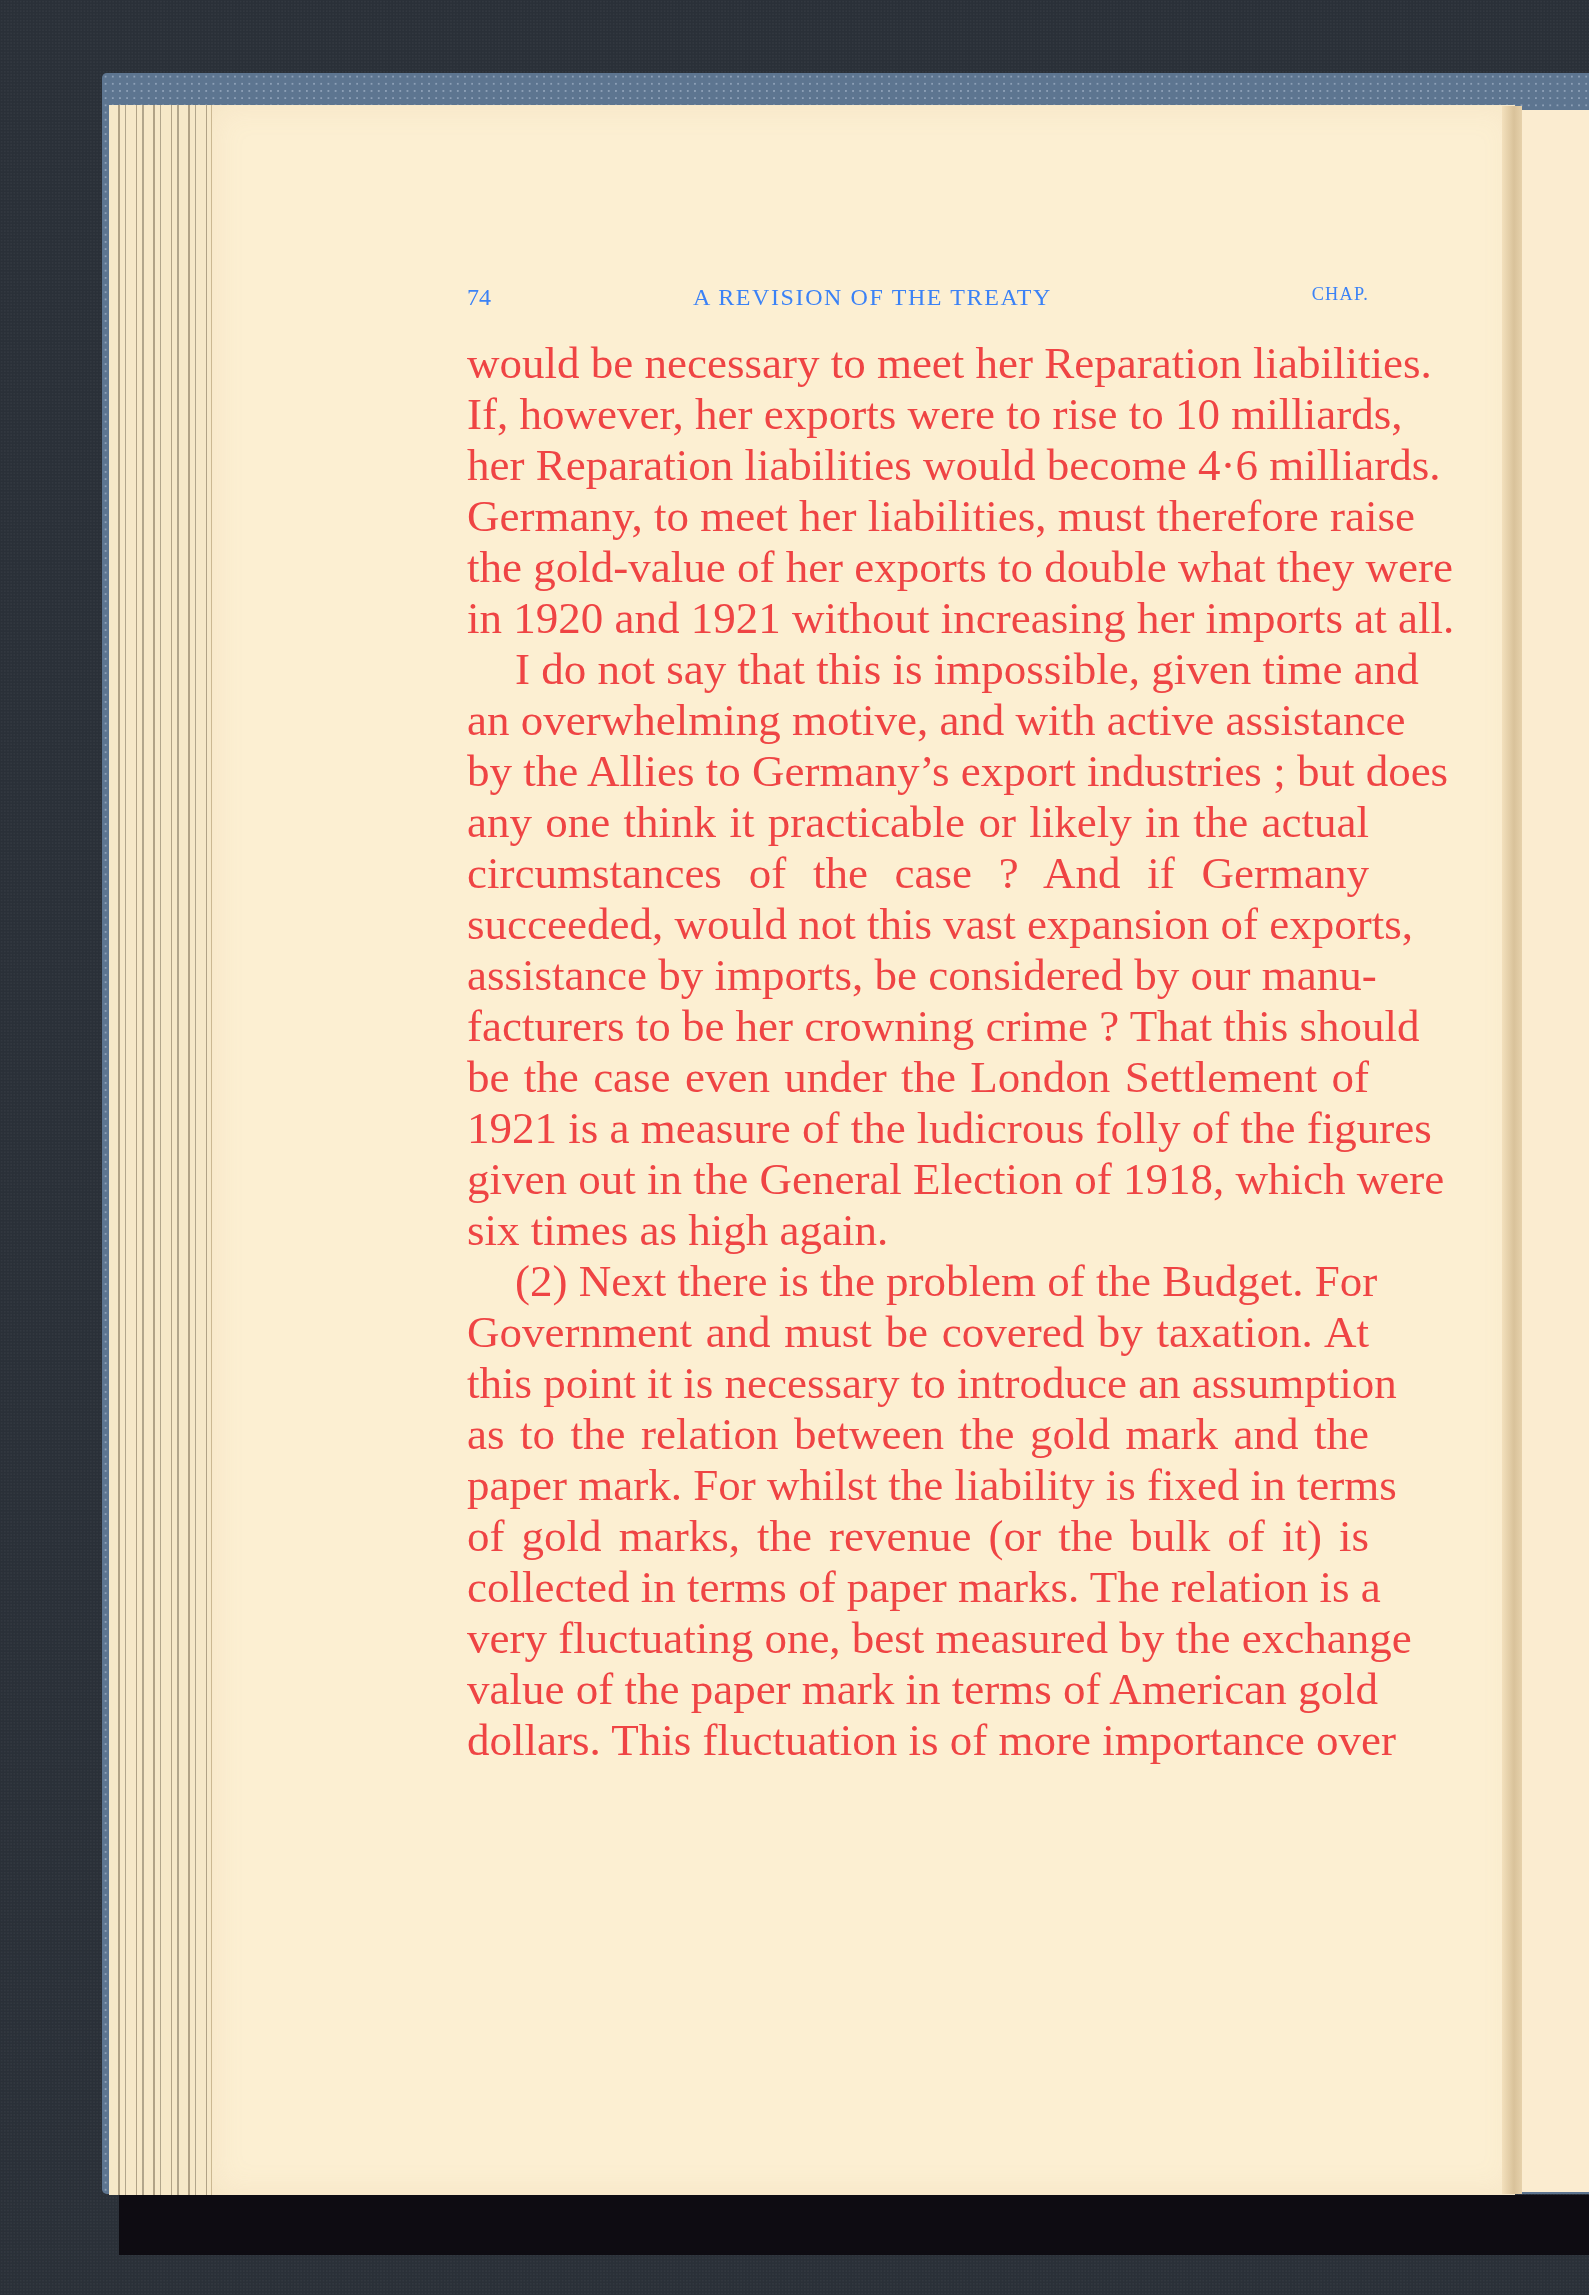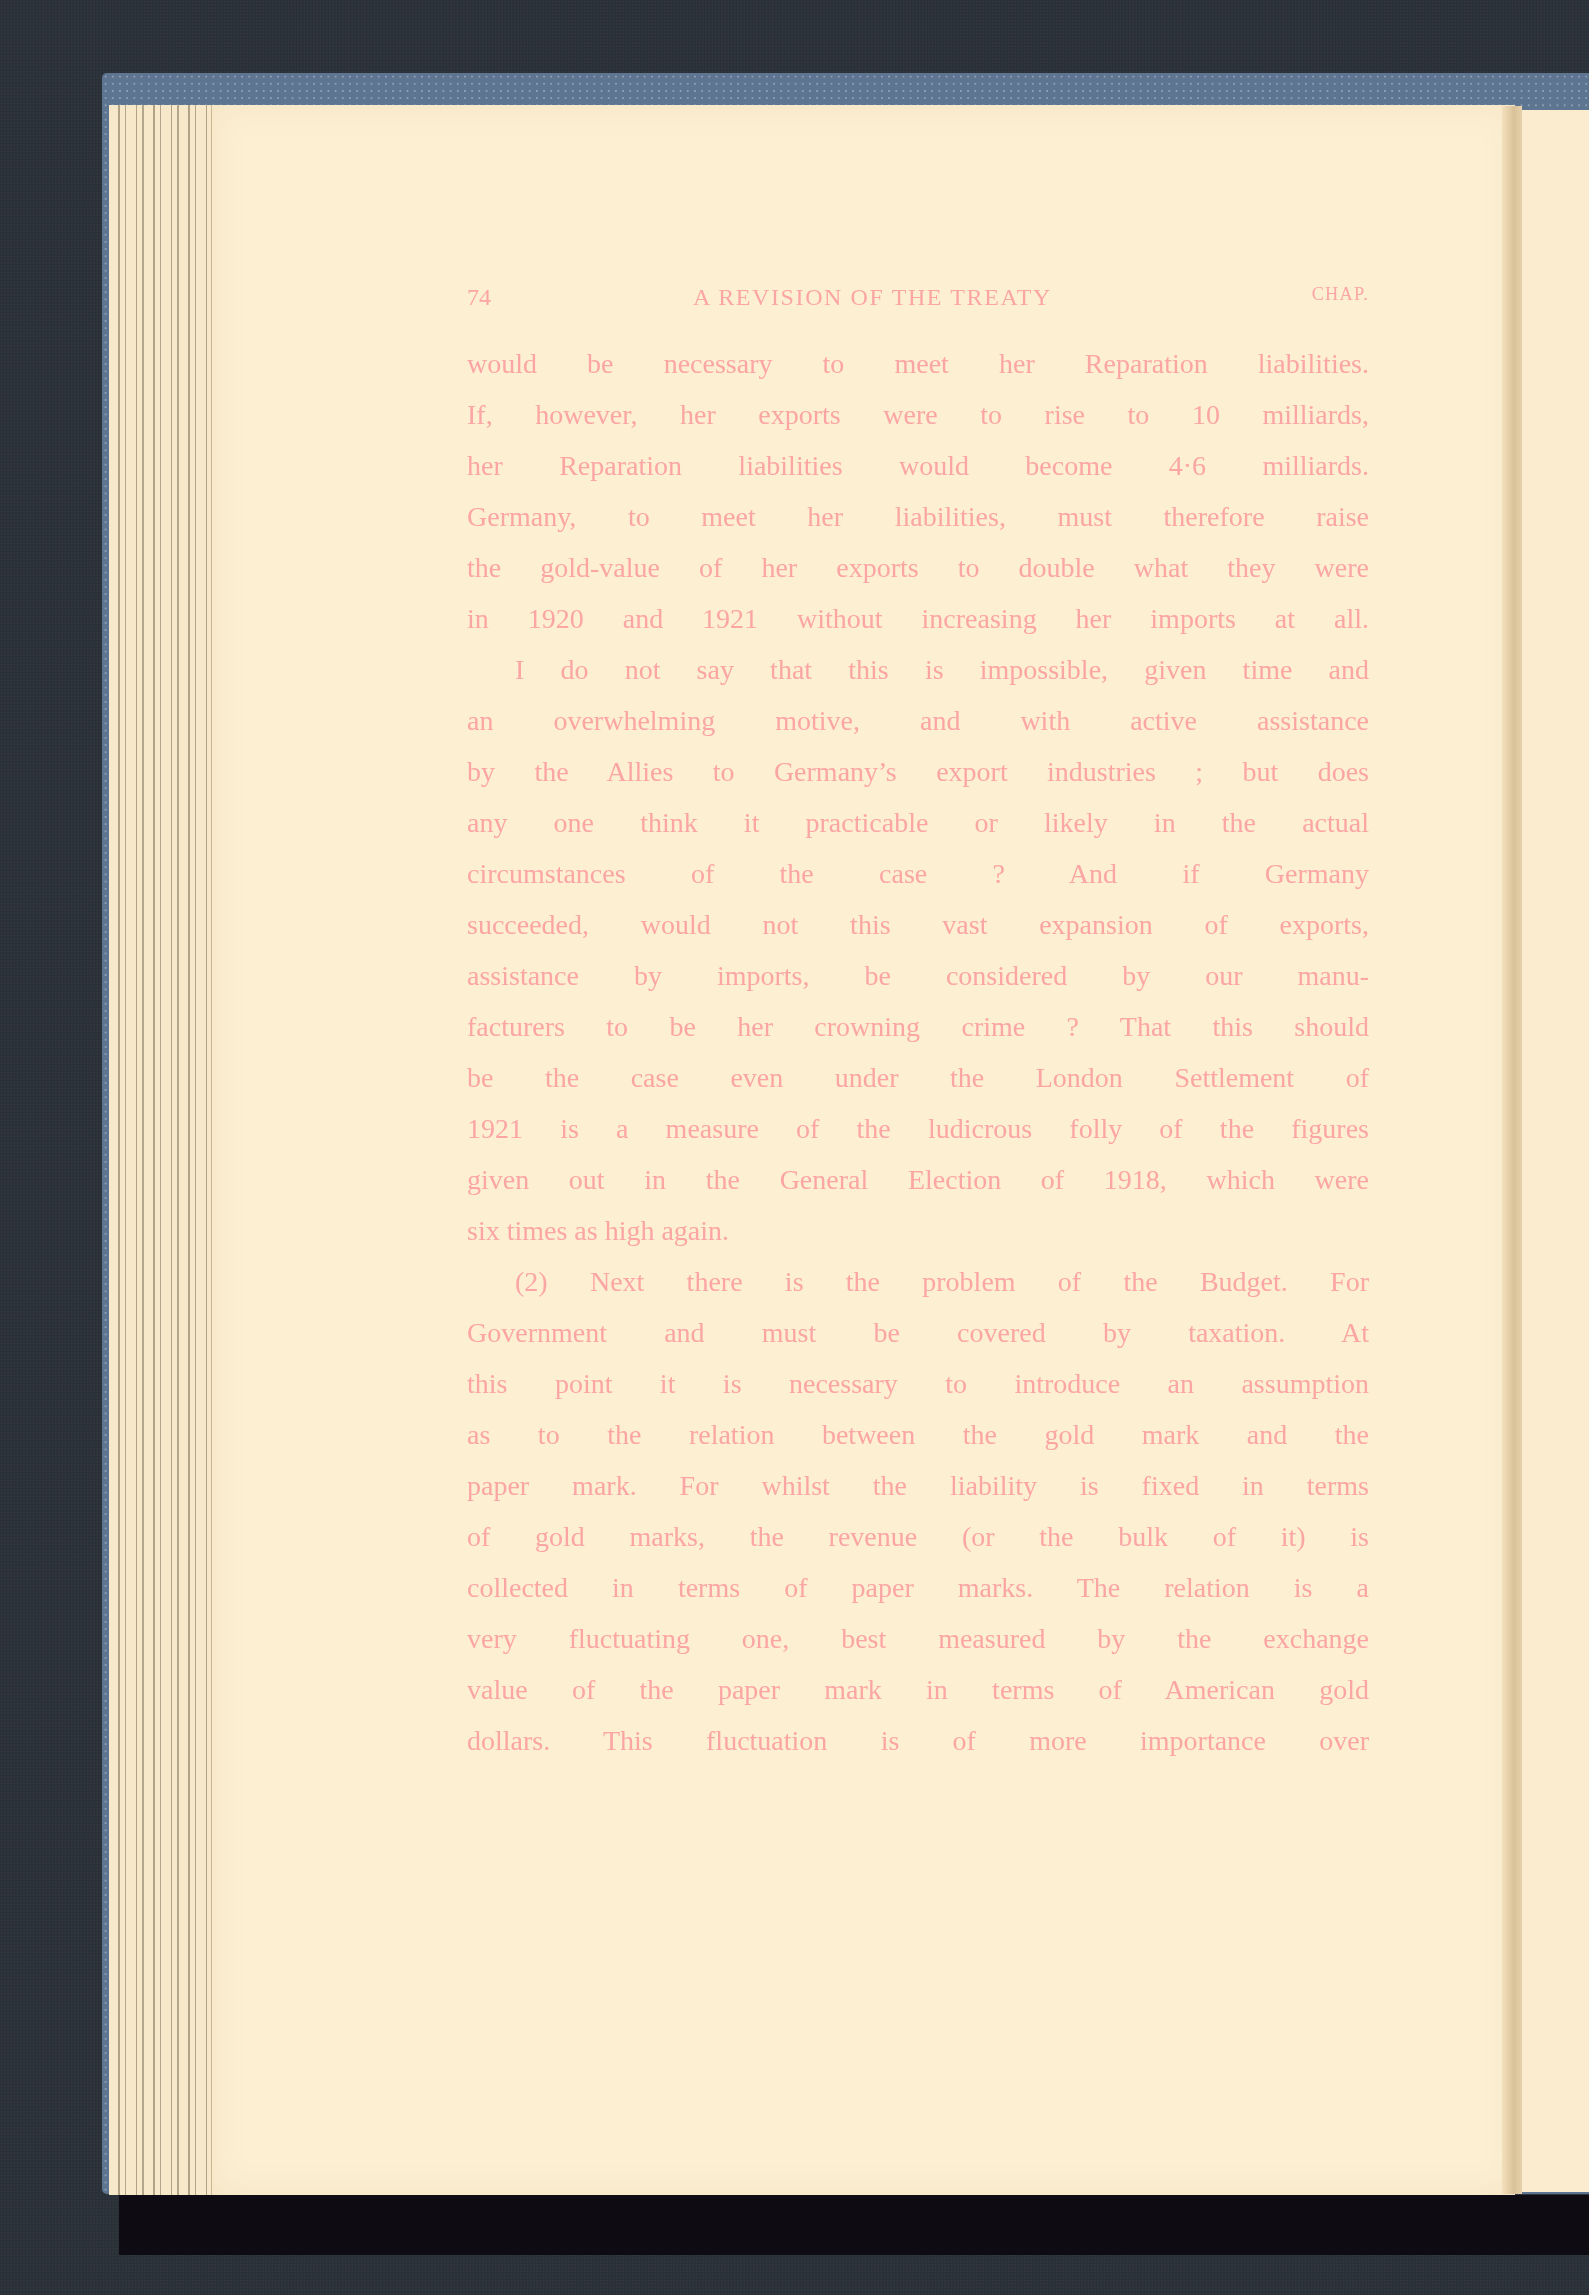--- a/index.html
+++ b/index.html
@@ -37,28 +37,28 @@
   .gutter {
     position: absolute; left: 1502px; top: 106px; width: 20px; height: 2088px;
     background: linear-gradient(90deg, #f3e0bc, #d9c29a 60%, #e6d1ab);
   }
   .next-page {
     position: absolute; left: 1522px; top: 110px; width: 68px; height: 2082px;
     background: #fbecd0;
   }
   .header {
     position: absolute; left: 467px; top: 284px; width: 902px; height: 32px;
-    font-size: 24px; color: #fca5a5;
+    font-size: 24px; color: #3b82f6;
   }
   .header .num { position: absolute; left: 0; top: 0; }
   .header .title { position: absolute; left: 226px; top: 0; letter-spacing: 1.6px; }
   .header .chap { position: absolute; right: 0; top: 0; font-size: 18.3px; letter-spacing: 1.2px; font-weight: normal; }
   .body-text {
     position: absolute; left: 467px; top: 338px; width: 902px;
-    font-size: 28px; line-height: 51px; color: #fca5a5;
+    font-size: 45px; line-height: 51px; color: #ef4444;
   }
   .line {
     display: block; white-space: nowrap; text-align: justify; text-align-last: justify;
     height: 51px;
   }
   .line.last { text-align-last: left; }
   .line.indent { padding-left: 48px; }
   .ital { }
 </style>
 </head>

